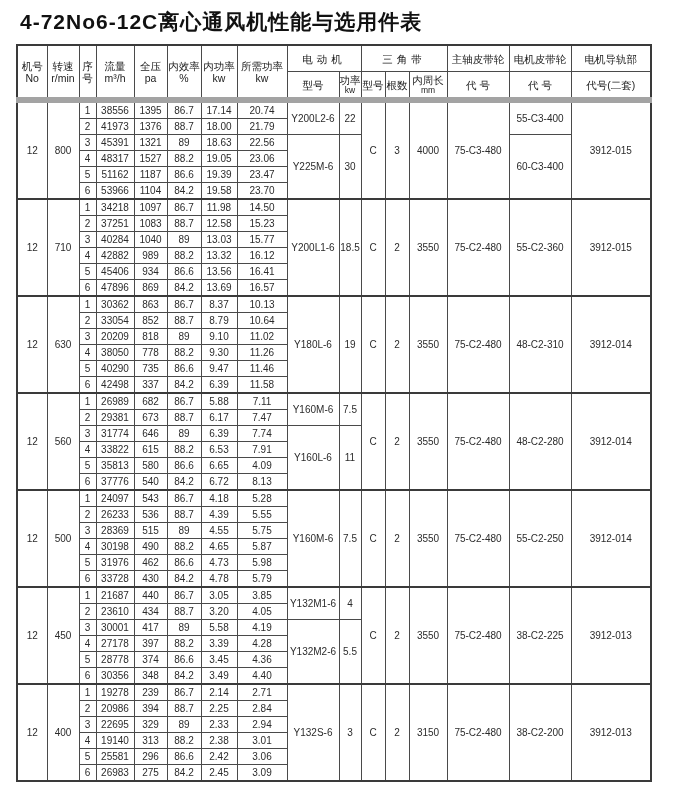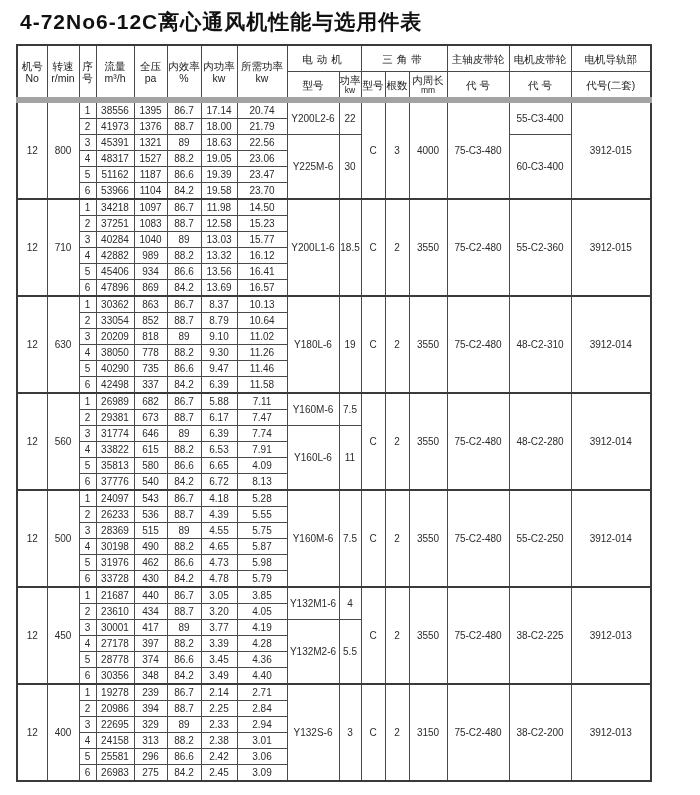--- a/index.html
+++ b/index.html
@@ -456,21 +456,21 @@
           <td>434</td>
           <td>88.7</td>
           <td>3.20</td>
           <td>4.05</td>
         </tr>
         <tr>
           <td>3</td>
           <td>30001</td>
           <td>417</td>
           <td>89</td>
-          <td>3.77</td>
+          <td>5.58</td>
           <td>4.19</td>
           <td rowspan="4">Y132M2-6</td>
           <td rowspan="4">5.5</td>
         </tr>
         <tr>
           <td>4</td>
           <td>27178</td>
           <td>397</td>
           <td>88.2</td>
           <td>3.39</td>
@@ -521,21 +521,21 @@
         <tr>
           <td>3</td>
           <td>22695</td>
           <td>329</td>
           <td>89</td>
           <td>2.33</td>
           <td>2.94</td>
         </tr>
         <tr>
           <td>4</td>
-          <td>24158</td>
+          <td>19140</td>
           <td>313</td>
           <td>88.2</td>
           <td>2.38</td>
           <td>3.01</td>
         </tr>
         <tr>
           <td>5</td>
           <td>25581</td>
           <td>296</td>
           <td>86.6</td>

